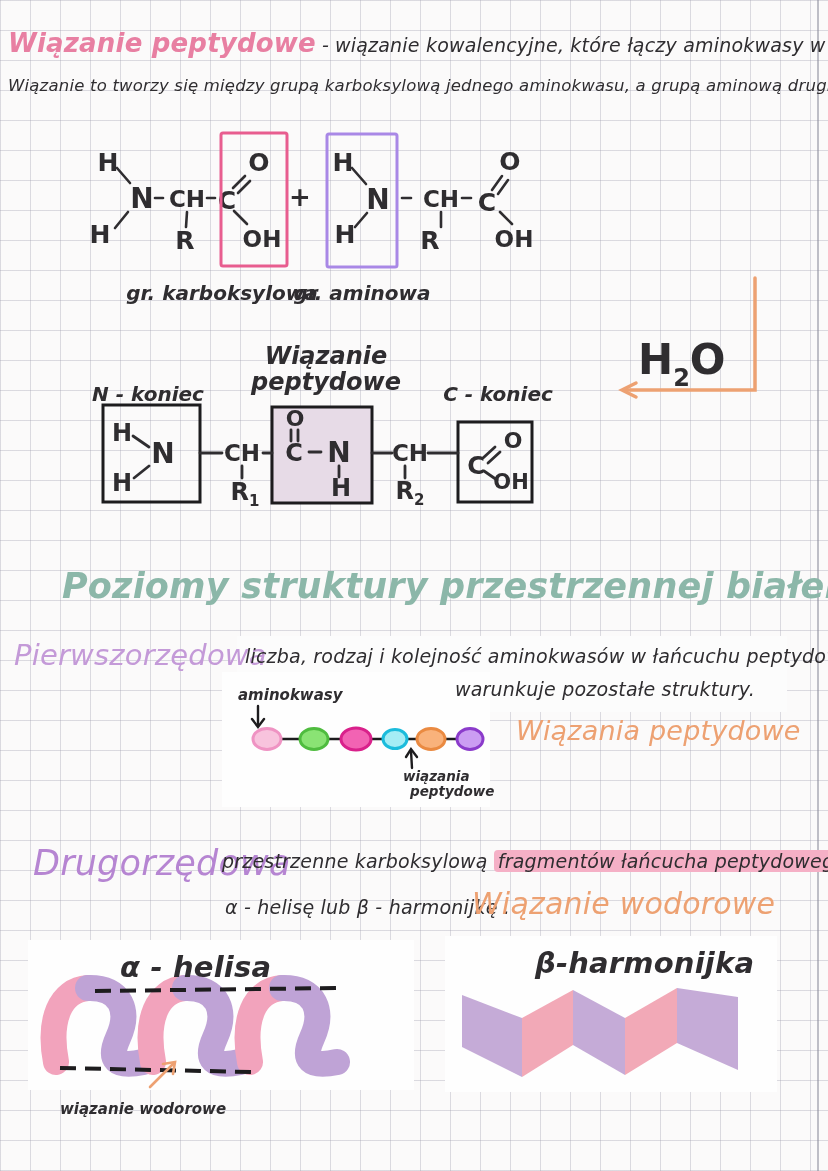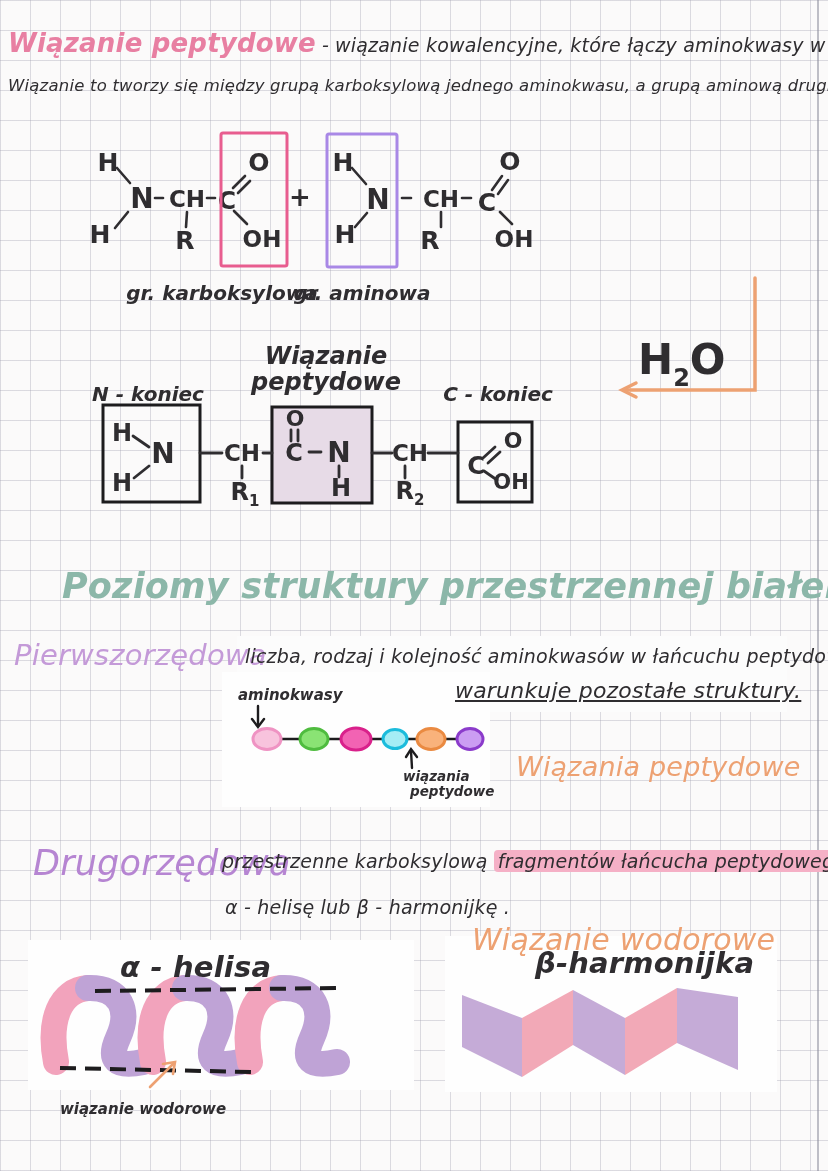--- a/index.html
+++ b/index.html
@@ -16,21 +16,21 @@
   .abs{position:absolute;}
   .hw{font-style:italic;letter-spacing:.2px;}
   .nowrap{white-space:nowrap;}
   svg text{font-family:"DejaVu Sans", sans-serif;fill:#2f2d30;font-weight:600;}
   .edge-line{position:absolute;top:0;left:817px;width:2px;height:100%;background:rgba(140,140,155,.55);}
   .hl{background:#f5b0c6;border-radius:4px;padding:0 4px;}
   .title-pink{color:#e87fa2;font-weight:bold;}
   .teal{color:#8cb7a9;font-weight:bold;}
   .purple{color:#c49ad8;}
   .purple2{color:#b685d2;}
-  .orange{color:#eda172;margin-top:36px;}
+  .orange{color:#eda172;}
   .z2{z-index:2;}
 </style>
 </head>
 <body>
 
 <div id="page">
 
   <svg class="abs" style="left:0;top:0;" width="828" height="1171" viewBox="0 0 828 1171">
 
     <g>
@@ -193,21 +193,21 @@
     <span class="title-pink hw" style="font-size:26px;margin-top:24px;">Wiązanie peptydowe</span>
     <span class="hw">-</span>
     <span class="hw">wiązanie kowalencyjne, które łączy aminokwasy w łańcuch peptydowy.</span>
   </div>
   <div class="abs z2 nowrap hw" style="left:8px;top:76px;font-size:16.5px;">Wiązanie to tworzy się między grupą karboksylową jednego aminokwasu, a grupą aminową drugiego aminokwasu</div>
 
   <div class="abs z2 nowrap teal hw" style="left:62px;top:566px;font-size:35px;">Poziomy struktury przestrzennej białek</div>
 
   <div class="abs z2 nowrap purple hw" style="left:14px;top:638px;font-size:29px;">Pierwszorzędowa</div>
   <div class="abs z2 nowrap hw" style="left:245px;top:645px;font-size:19px;">liczba, rodzaj i kolejność aminokwasów w łańcuchu peptydowym</div>
-  <div class="abs z2 nowrap hw" style="left:455px;top:678px;font-size:22px;text-decoration:underline;">warunkuje pozostałe struktury.</div>
+  <div class="abs z2 nowrap hw" style="left:455px;top:678px;font-size:19px;">warunkuje pozostałe struktury.</div>
   <div class="abs z2 nowrap orange hw" style="left:516px;top:715px;font-size:27px;">Wiązania peptydowe</div>
 
   <div class="abs z2 nowrap purple2 hw" style="left:33px;top:843px;font-size:35px;">Drugorzędowa</div>
   <div class="abs z2 nowrap hw" style="left:222px;top:850px;font-size:19px;">
     <span>przestrzenne karboksylową</span>
     <span class="hl">fragmentów łańcucha peptydowego</span>
     
   </div>
   <div class="abs z2 nowrap hw" style="left:225px;top:896px;font-size:19px;">α - helisę lub β - harmonijkę .</div>
   <div class="abs z2 nowrap orange hw" style="left:472px;top:886px;font-size:30px;">Wiązanie wodorowe</div>

